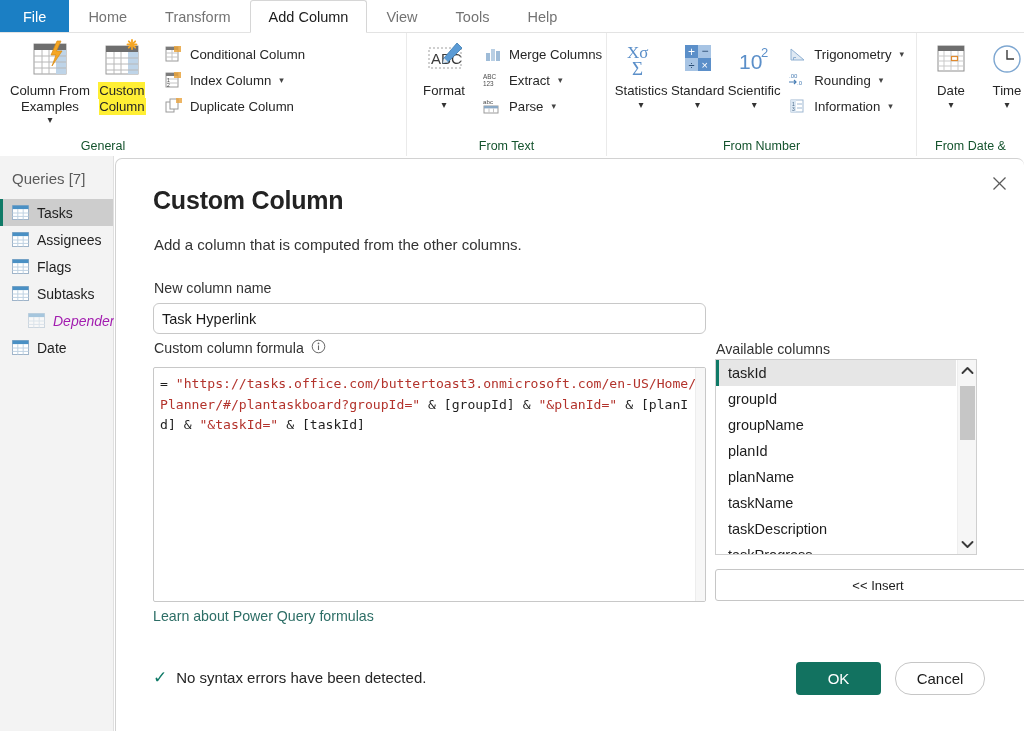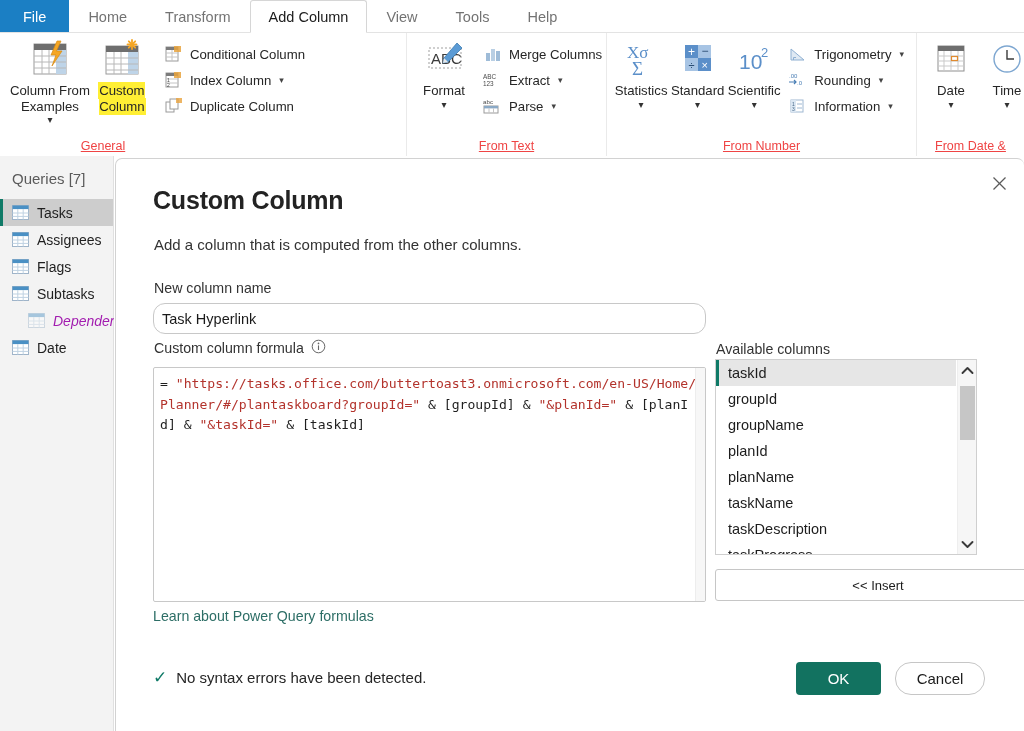--- a/index.html
+++ b/index.html
@@ -55,22 +55,22 @@
     display: flex; align-items: stretch;
   }
   .rgroup {
     position: relative; height: 123px;
     display: flex; flex-direction: column;
     padding: 4px 6px 0 6px;
   }
   .rgroup + .rgroup { border-left: 1px solid #eaeaea; }
   .rgroup-body { flex: 1; display: flex; align-items: flex-start; }
   .rgroup-title {
-    text-align: center; font-size: 12.5px; color: #ef4444;
-    padding-bottom: 5px; height: 20px; line-height: 20px; text-decoration: underline;
+    text-align: center; font-size: 12.5px; color: #14532d;
+    padding-bottom: 5px; height: 20px; line-height: 20px;
   }
   .rgroup-title.center { text-align: center; }
 
   .bigbtn {
     width: auto; min-width: 56px;
     display: flex; flex-direction: column; align-items: center;
     padding: 2px 4px 0 4px; cursor: default;
   }
   .bigbtn .icon { height: 42px; display:flex; align-items:center; justify-content:center; }
   .bigbtn .lbl {
@@ -150,21 +150,21 @@
     font-size: 15px; color: #333333;
   }
   .fld-label {
     position: absolute; font-size: 14.2px; color: #333333;
   }
   .name-input {
     position: absolute; left: 37px; top: 144px; width: 553px; height: 31px;
     border: 1px solid #c8c8c8; background: #ffffff;
     font-family: "Liberation Sans", sans-serif;
     font-size: 14.5px; color: #1a1a1a; padding: 0 8px;
-    border-radius: 12px; outline: none;
+    border-radius: 6px; outline: none;
   }
   .formula-box {
     position: absolute; left: 37px; top: 208px; width: 553px; height: 235px;
     border: 1px solid #c8c8c8; background: #ffffff; border-radius: 2px;
     overflow: hidden;
   }
   .formula-text {
     font-family: "DejaVu Sans Mono", monospace;
     font-size: 13.1px; line-height: 20.5px;
     padding: 6px 8px 0 6px;

